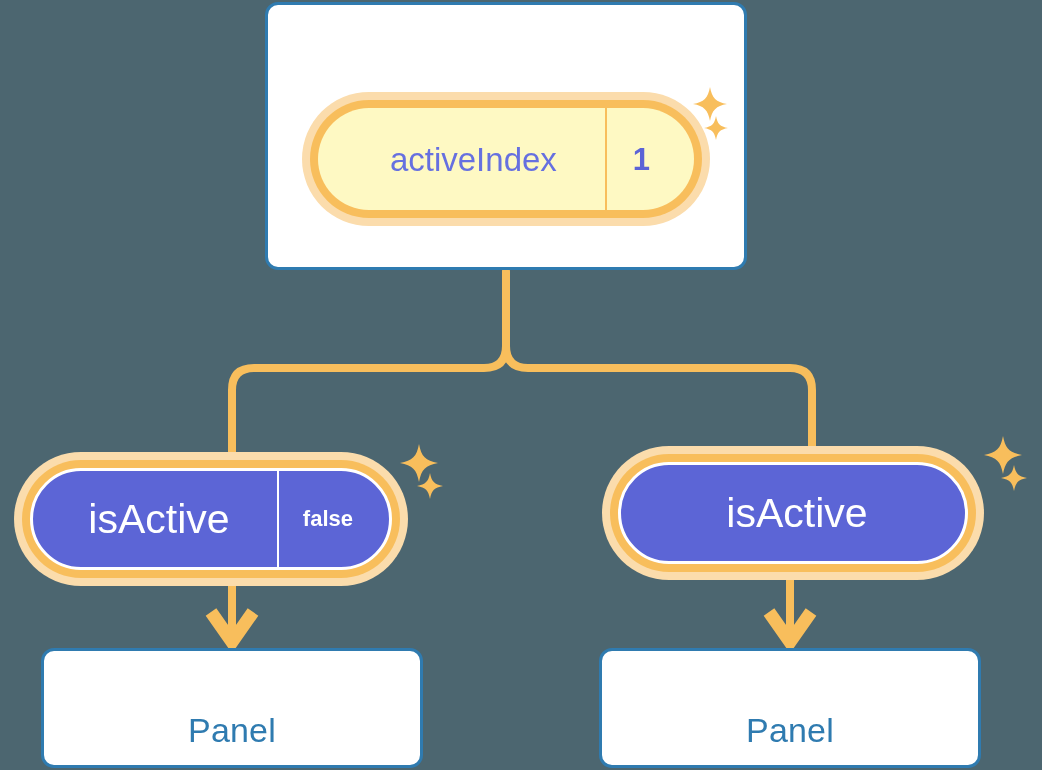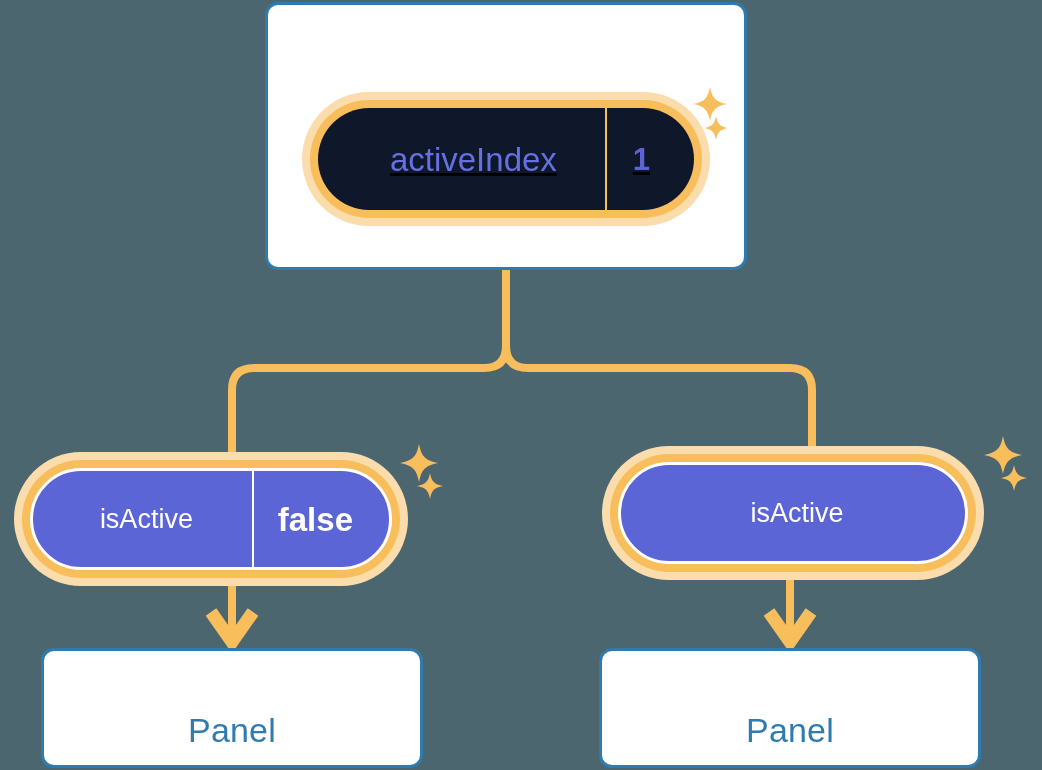--- a/index.html
+++ b/index.html
@@ -119,22 +119,21 @@
   .pill-val { flex: 0 0 auto; padding: 0 22px; }
 
   
   #pill-activeindex {
     left: 302px;
     top: 92px;
     width: 408px;
     height: 134px;
   }
   #pill-activeindex .pill-body {
-    background: #0f172a;
-    text-decoration: underline;
+    background: #fef9c3;
   }
   #pill-activeindex .pill-key {
     color: #6670e0;
     font-size: 33px;
     font-weight: 400;
     padding-left: 46px;
     padding-right: 22px;
   }
   #pill-activeindex .pill-val {
     color: #5b63d6;
@@ -144,28 +143,28 @@
     padding: 0 44px 0 26px;
   }
 
   
   .pill-purple .pill-body {
     background: #5c65d6;
     border: 3px solid #ffffff;
   }
   .pill-purple .pill-key {
     color: #ffffff;
-    font-size: 27px;
+    font-size: 41px;
     font-weight: 400;
     padding-left: 34px;
     padding-right: 26px;
   }
   .pill-purple .pill-val {
     color: #ffffff;
-    font-size: 33px;
+    font-size: 22px;
     font-weight: 700;
     border-left: 2px solid #ffffff;
     padding: 0 36px 0 24px;
   }
   #pill-left {
     left: 14px;
     top: 452px;
     width: 394px;
     height: 134px;
   }

